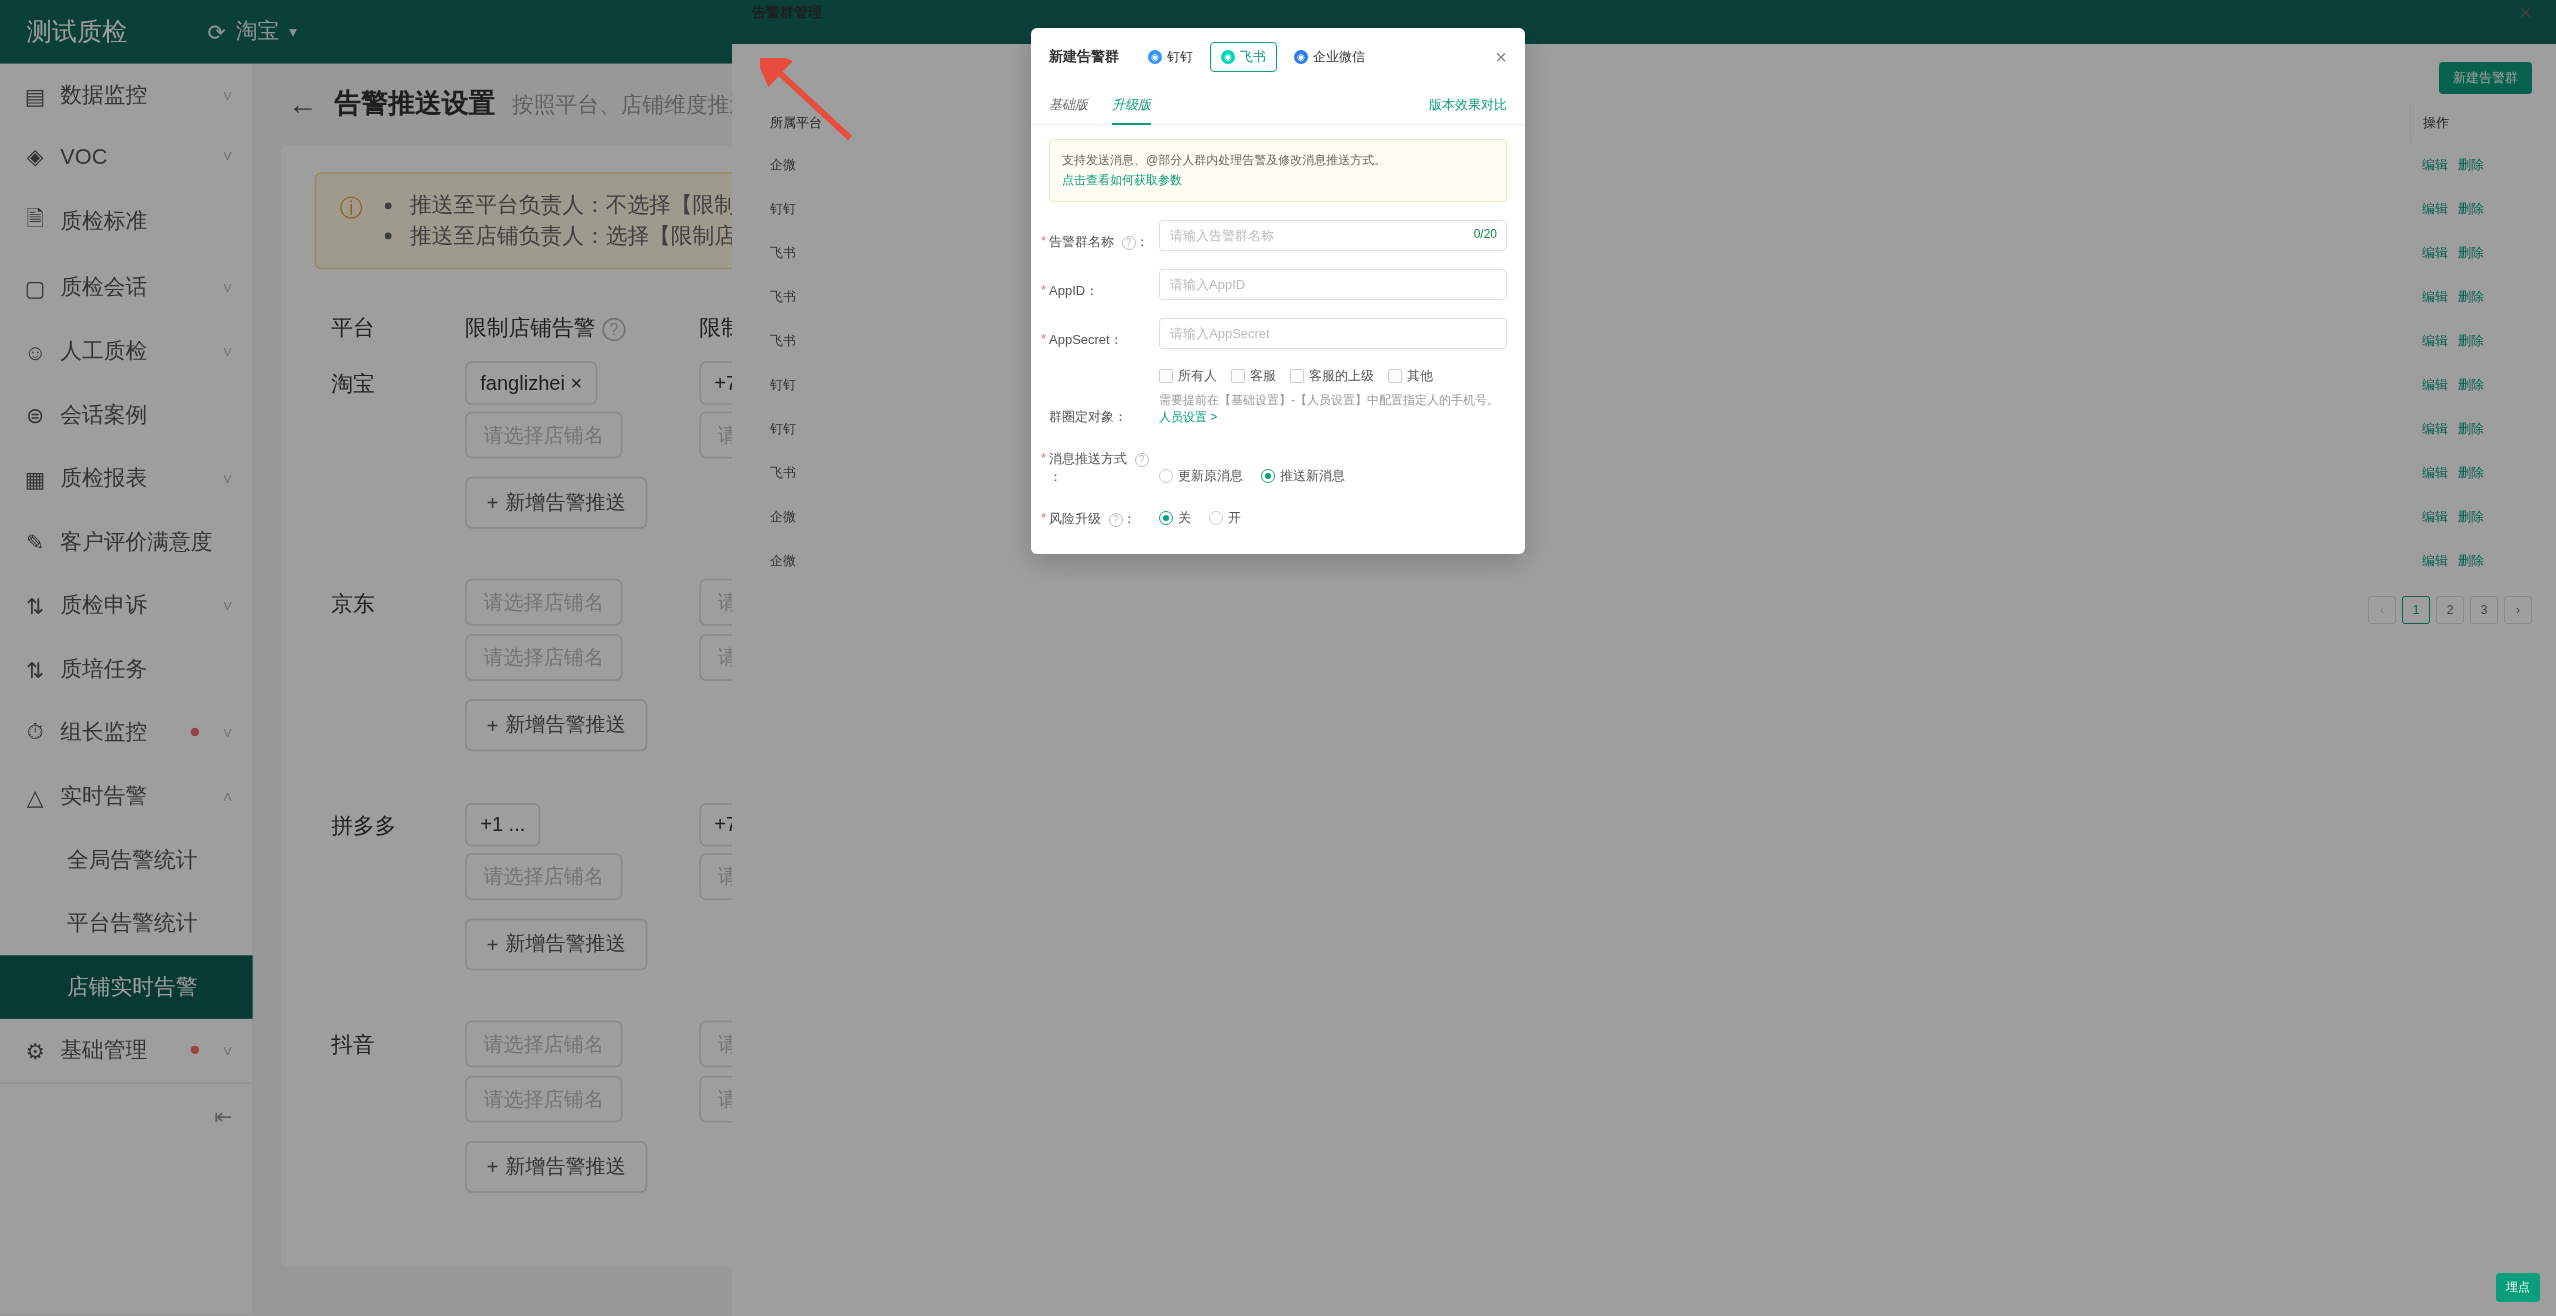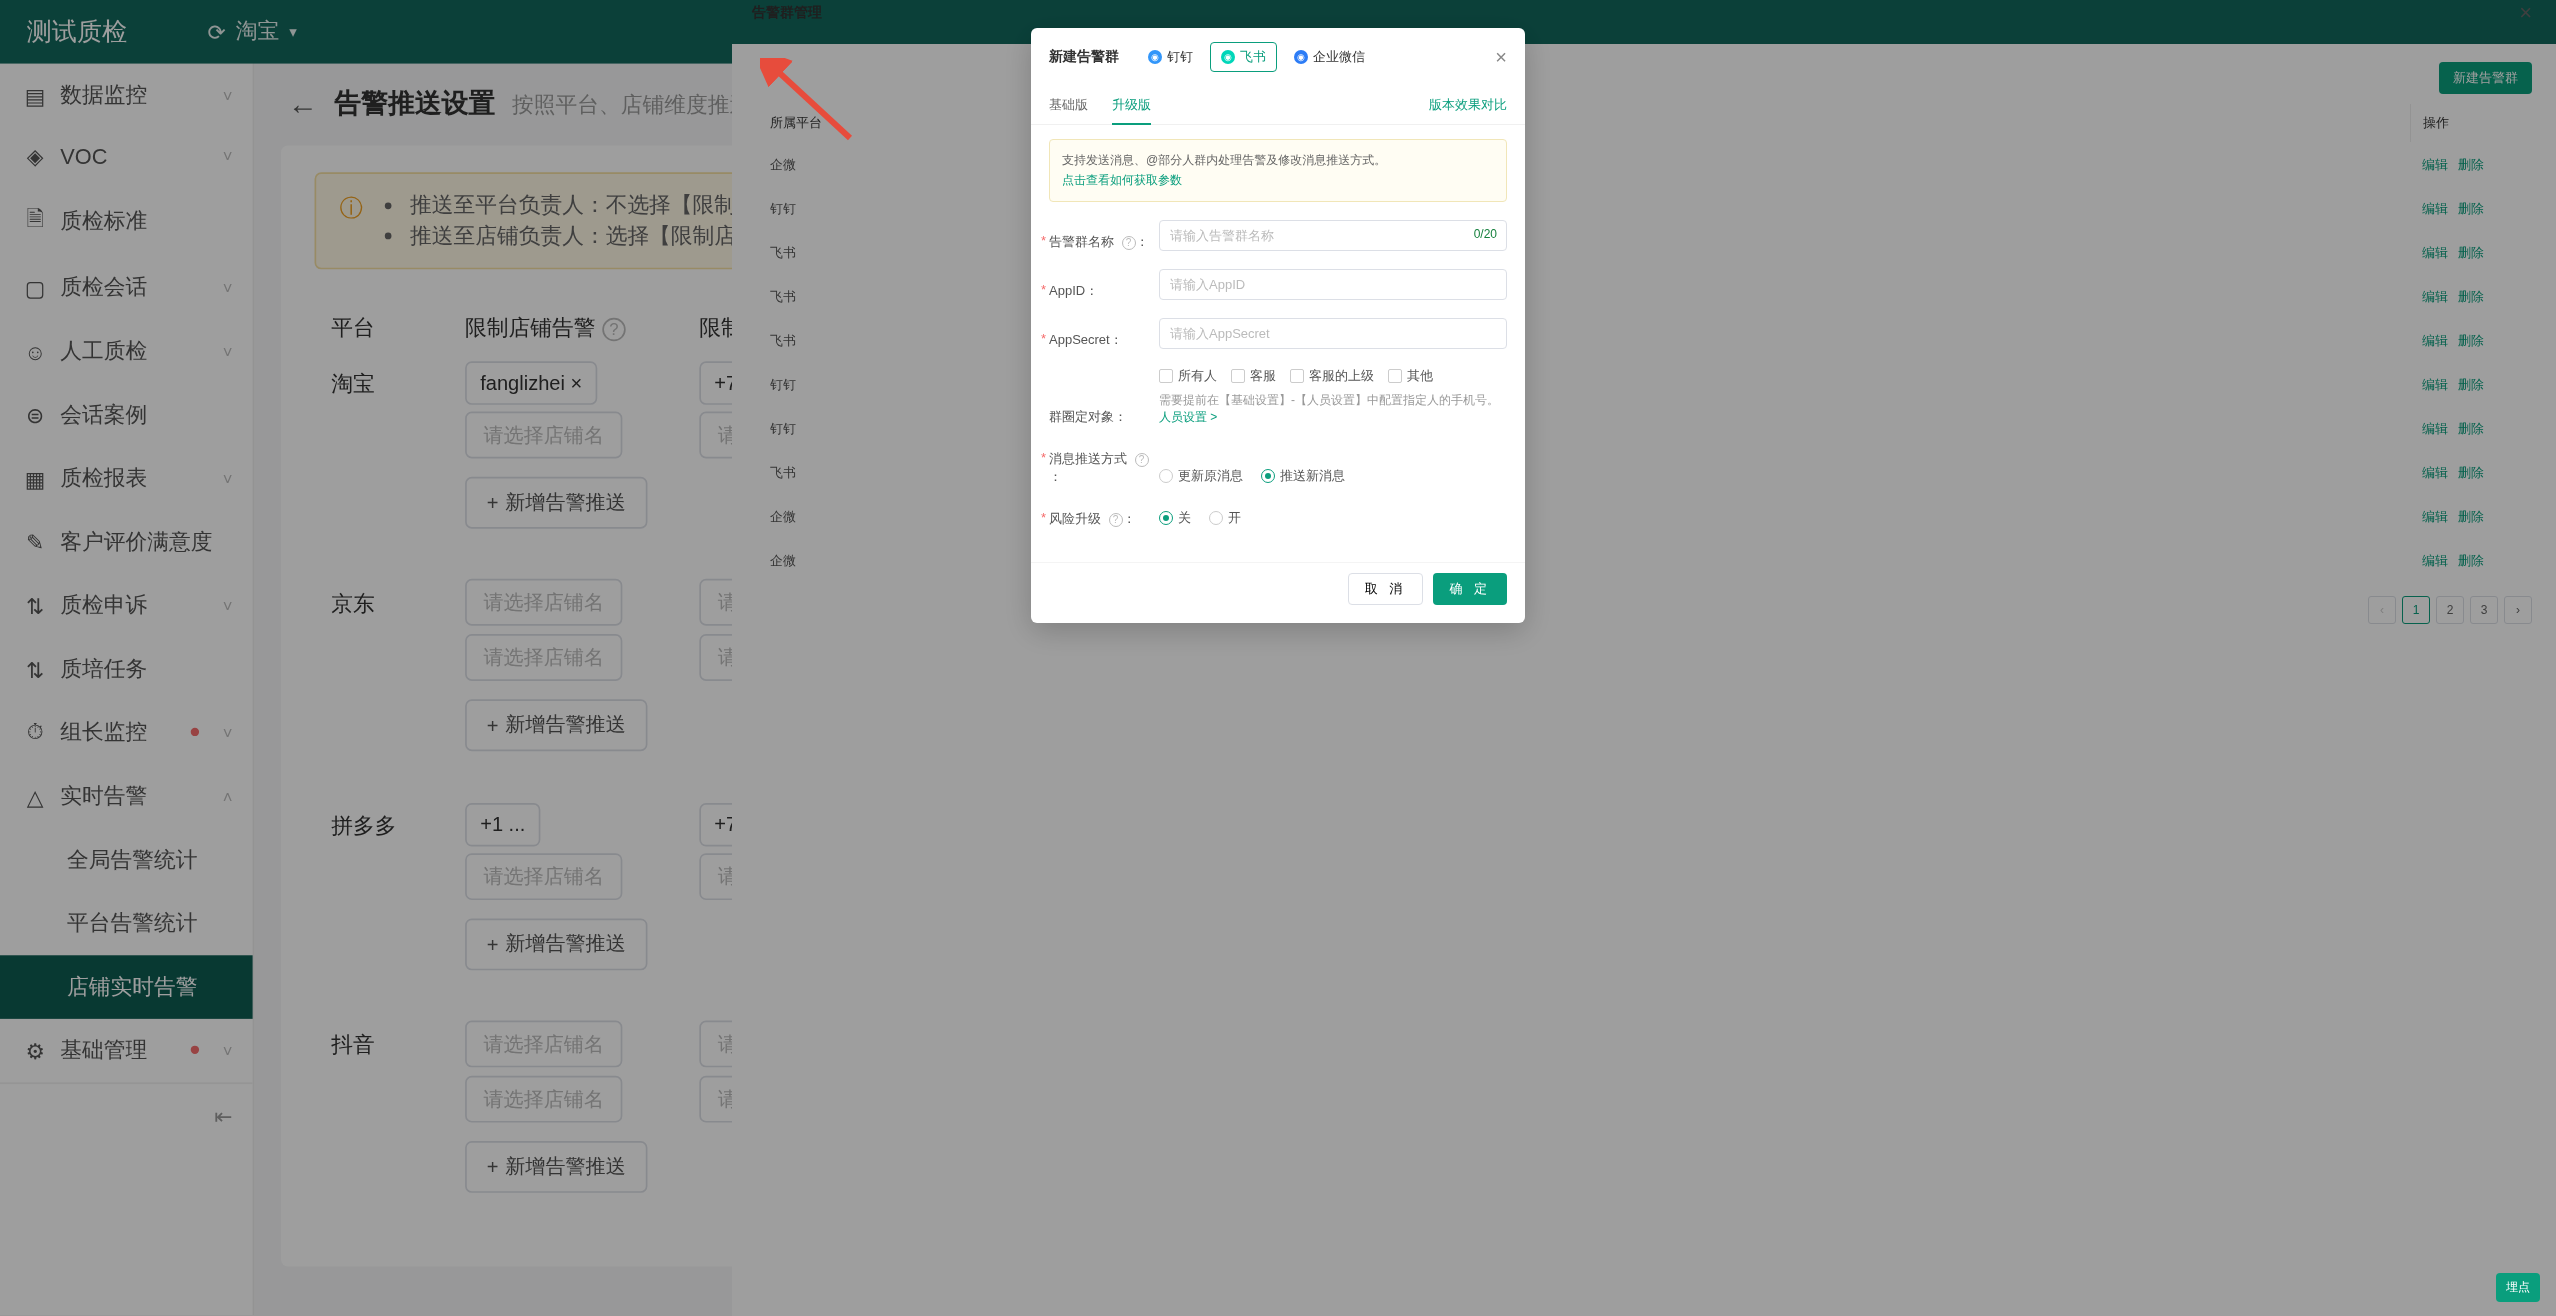--- a/index.html
+++ b/index.html
@@ -55,21 +55,21 @@
 .overlay{ position:fixed; inset:0; background:rgba(0,0,0,.38); z-index:40;}
 .modal{ position:fixed; top:28px; left:50%; transform:translateX(-50%); width:494px; background:#fff; border-radius:6px; z-index:50; padding-bottom:12px; box-shadow:0 8px 30px rgba(0,0,0,.2);}
 .modal .mhead{ display:flex; align-items:center; padding:14px 18px; gap:12px;}
 .modal .mhead .mtitle{ font-weight:600; font-size:14px;}
 .plat-opt{ display:flex; align-items:center; gap:5px; padding:5px 10px; border:1px solid transparent; border-radius:4px; cursor:pointer; font-size:13px;}
 .plat-opt.sel{ border-color:#0a9e7d; color:#0a9e7d;}
 .plat-opt .pi{ width:14px;height:14px;border-radius:50%;display:inline-flex;align-items:center;justify-content:center;color:#fff;font-size:9px;}
 .pi.dd{ background:#3296fa;} .pi.fs{ background:#00d6b9;} .pi.wx{ background:#2c7cf6;}
 .modal .mclose{ margin-left:auto; font-size:20px; color:#888; cursor:pointer;}
 .mtabs{ display:flex; padding:0 18px; border-bottom:1px solid #f0f0f0; gap:24px; align-items:center;}
-.mtab{ padding:10px 0; font-size:13px; color:#666; cursor:pointer; position:relative;}
+.mtab{ padding:10px 0; font-size:13px; color:#666; cursor:pointer; position:relative;font-style:italic;}
 .mtab.act{ color:#0a9e7d;}
 .mtab.act::after{ content:""; position:absolute; left:0;right:0;bottom:-1px;height:2px;background:#0a9e7d;}
 .mtabs .cmp{ margin-left:auto; color:#0a9e7d; font-size:13px; cursor:pointer;}
 .mbody{ padding:14px 18px;}
 .tip-box{ background:#fffdf3; border:1px solid #f1e6b8; border-radius:4px; padding:10px 12px; color:#666; font-size:12px; line-height:1.7;}
 .tip-box .lk{ color:#0a9e7d; cursor:pointer;}
 .frow{ display:flex; align-items:flex-end; margin-top:18px; font-size:13px;}
 .frow .lbl{ width:110px; color:#555; position:relative; padding-top:6px;}
 .frow .req::before{ content:"*"; color:#f56c6c; position:absolute; left:-8px;}
 .frow .ctl{ flex:1;}
@@ -401,24 +401,20 @@
       <div class="lbl req"><span>风险升级</span> <span class="qicon">?</span>：</div>
       <div class="ctl" id="risk-opts"><span class="rad on">
             <span class="c"></span>
             <span>关</span>
           </span><span class="rad ">
             <span class="c"></span>
             <span>开</span>
           </span></div>
     </div>
   </div>
-  <div class="mfoot">
-    <button class="btn-default">取 消</button>
-    <button class="btn-pri">确 定</button>
-  </div>
 </div>
 
 <svg class="arrow" style="left:760px;top:58px;" width="100" height="90">
   <defs>
       <marker id="ah" markerWidth="10" markerHeight="10" refX="2" refY="3" orient="auto">
         <path d="M0,0 L0,6 L7,3 z" fill="#e74c3c"></path>
       </marker>
     </defs>
   <line x1="90" y1="80" x2="12" y2="8" stroke="#e74c3c" stroke-width="6" marker-end="url(#ah)"></line>
 </svg>

